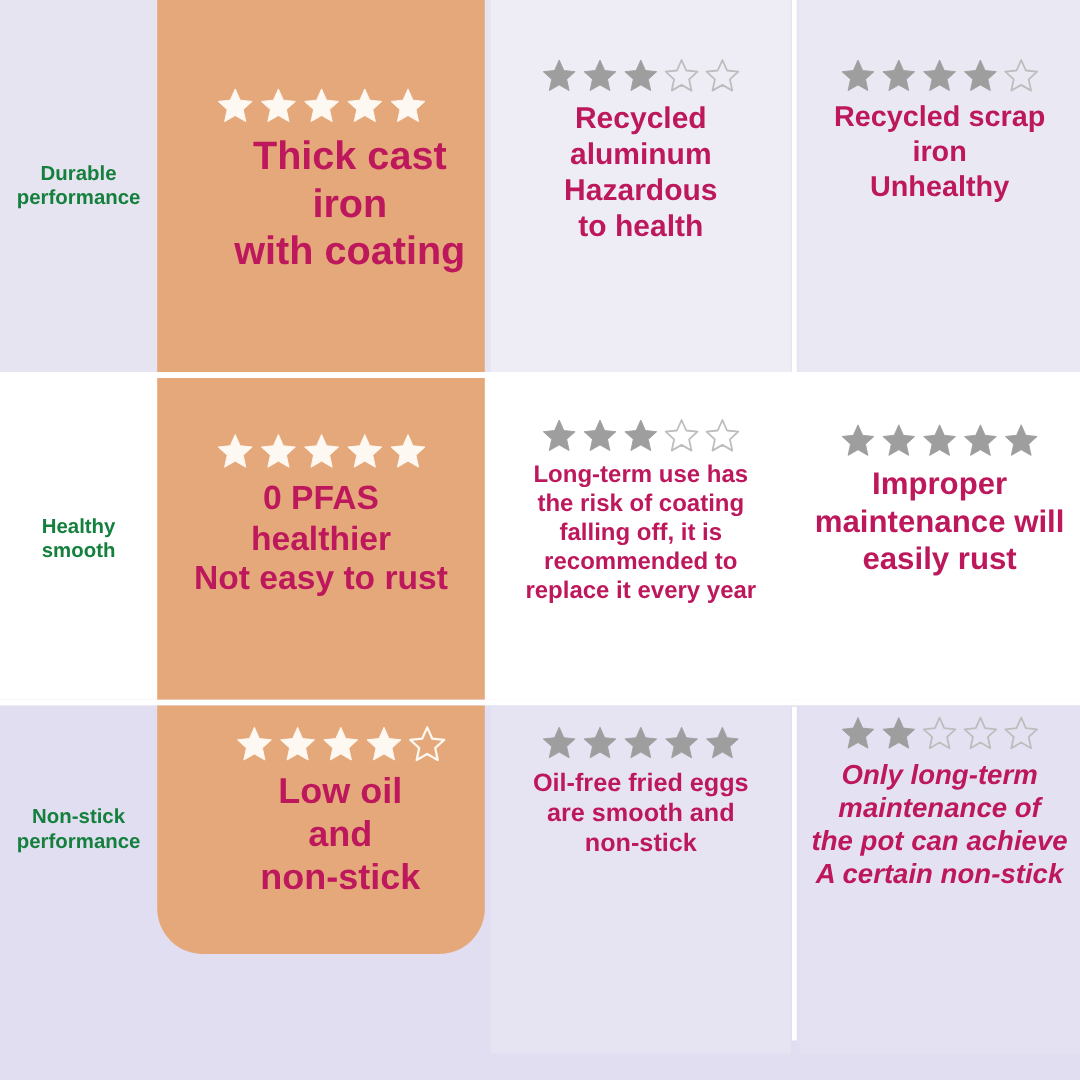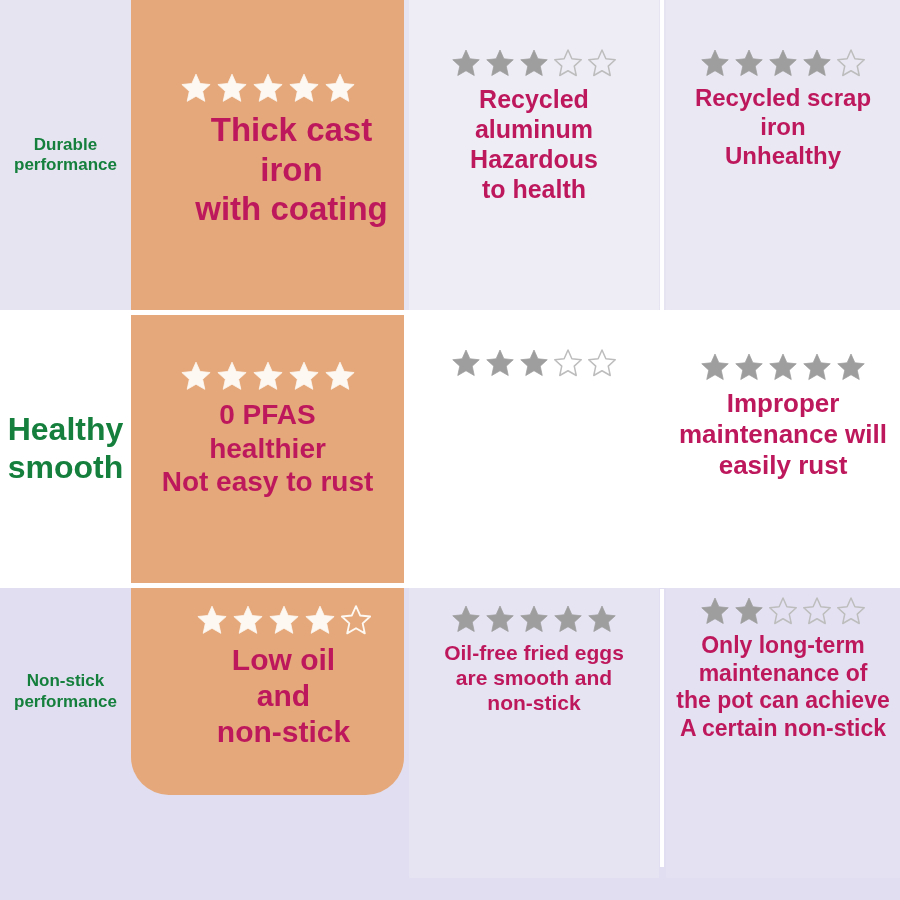--- a/index.html
+++ b/index.html
@@ -54,21 +54,21 @@
 
   
   .label-cell{left:0;width:131px;display:flex;align-items:center;justify-content:center;}
   .label-text{
     color:#15803d;
     font-weight:700;
     line-height:1.18;
     padding:0 4px;
   }
   .lbl-sm{font-size:17px;}
-  .lbl-lg{font-size:32px;}
+  .lbl-lg{font-size:17px;}
 
   
   .stars{display:flex;justify-content:center;align-items:center;gap:4px;margin-bottom:6px;}
   .stars svg{display:block;}
 
   .body-text{color:#be185d;font-weight:700;line-height:1.2;padding:0 6px;}
   .t-hero{font-size:33px;margin-left:48px;}
   .t-hero2{font-size:28px;}
   .t-hero3{font-size:30px;}
   .t-mid{font-size:25px;}
@@ -279,20 +279,27 @@
           <svg width="30" height="30" viewBox="0 0 24 24" aria-hidden="true">
             <path d="M12 1.6 L15.1 8.6 L22.6 9.4 L17.0 14.5 L18.6 22.0 L12 18.2 L5.4 22.0 L7.0 14.5 L1.4 9.4 L8.9 8.6 Z" fill="none" stroke="#bdbdbd" stroke-width="1.2" stroke-linejoin="round"></path>
           </svg>
         </span>
         <span>
           <svg width="30" height="30" viewBox="0 0 24 24" aria-hidden="true">
             <path d="M12 1.6 L15.1 8.6 L22.6 9.4 L17.0 14.5 L18.6 22.0 L12 18.2 L5.4 22.0 L7.0 14.5 L1.4 9.4 L8.9 8.6 Z" fill="none" stroke="#bdbdbd" stroke-width="1.2" stroke-linejoin="round"></path>
           </svg>
         </span>
       </div>
+    <div class="body-text t-xsmall">
+      <div>Long-term use has</div>
+      <div>the risk of coating</div>
+      <div>falling off, it is</div>
+      <div>recommended to</div>
+      <div>replace it every year</div>
+    </div>
   </div>
 
   <div class="cell" style="left:666px;top:352px;width:234px;">
     <div class="stars">
         <span>
           <svg width="30" height="30" viewBox="0 0 24 24" aria-hidden="true">
             <path d="M12 1.6 L15.1 8.6 L22.6 9.4 L17.0 14.5 L18.6 22.0 L12 18.2 L5.4 22.0 L7.0 14.5 L1.4 9.4 L8.9 8.6 Z" fill="#9e9e9e" stroke="#9e9e9e" stroke-width="0.6" stroke-linejoin="round"></path>
           </svg>
         </span>
         <span>
@@ -393,21 +400,21 @@
           </svg>
         </span>
       </div>
     <div class="body-text t-small">
       <div>Oil-free fried eggs</div>
       <div>are smooth and</div>
       <div>non-stick</div>
     </div>
   </div>
 
-  <div class="cell" style="left:666px;top:596px;width:234px;">
+  <div class="cell" style="left:666px;top:596px;width:234px;font-style:italic;">
     <div class="stars">
         <span>
           <svg width="30" height="30" viewBox="0 0 24 24" aria-hidden="true">
             <path d="M12 1.6 L15.1 8.6 L22.6 9.4 L17.0 14.5 L18.6 22.0 L12 18.2 L5.4 22.0 L7.0 14.5 L1.4 9.4 L8.9 8.6 Z" fill="#9e9e9e" stroke="#9e9e9e" stroke-width="0.6" stroke-linejoin="round"></path>
           </svg>
         </span>
         <span>
           <svg width="30" height="30" viewBox="0 0 24 24" aria-hidden="true">
             <path d="M12 1.6 L15.1 8.6 L22.6 9.4 L17.0 14.5 L18.6 22.0 L12 18.2 L5.4 22.0 L7.0 14.5 L1.4 9.4 L8.9 8.6 Z" fill="#9e9e9e" stroke="#9e9e9e" stroke-width="0.6" stroke-linejoin="round"></path>
           </svg>

